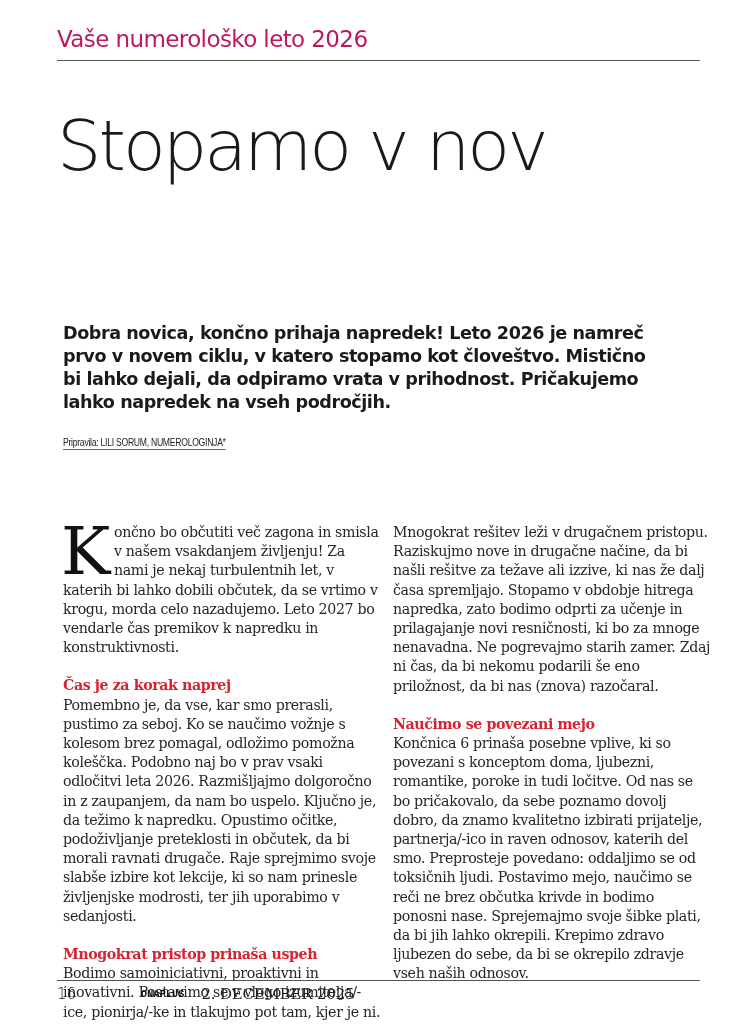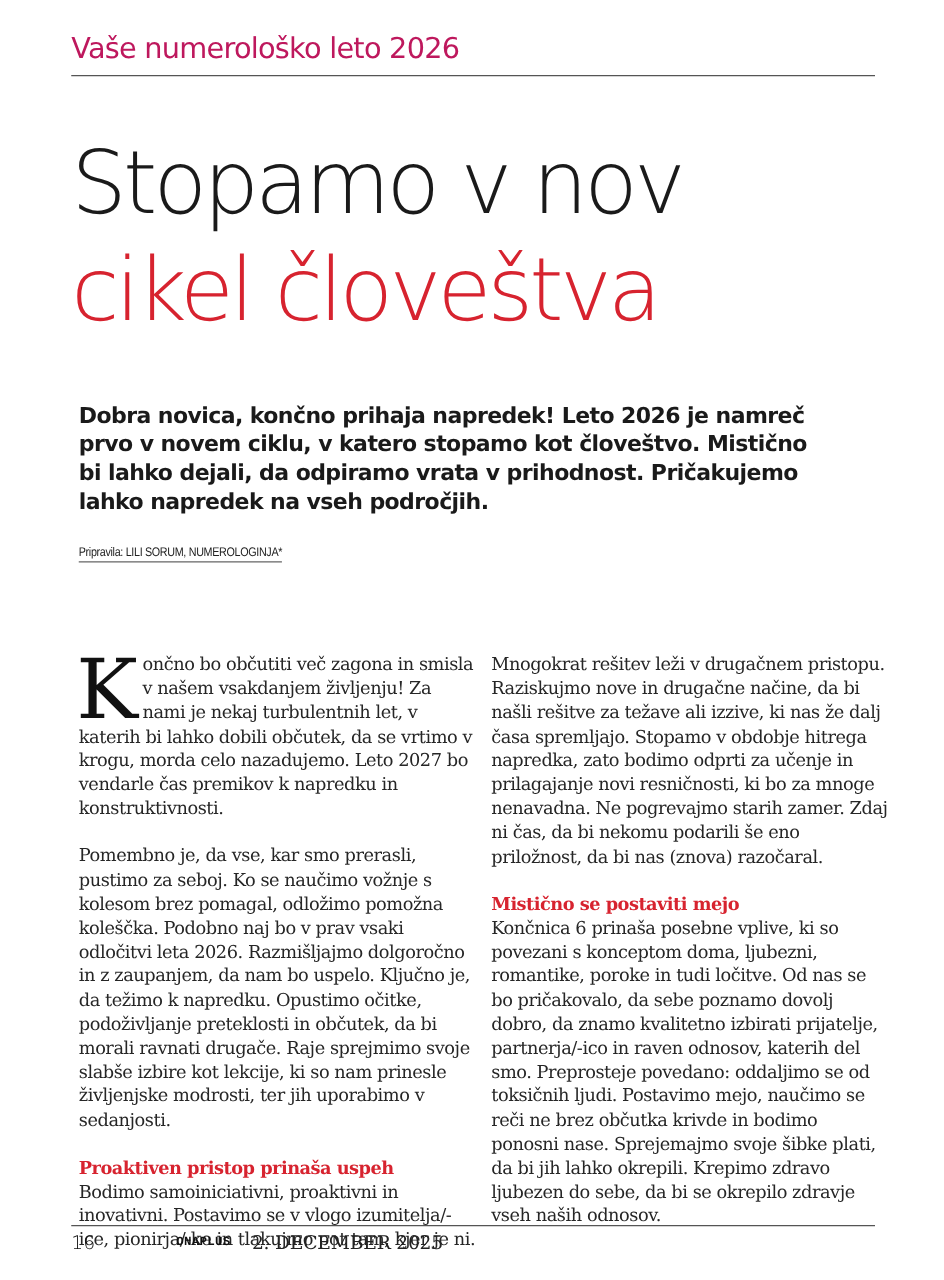--- a/index.html
+++ b/index.html
@@ -52,40 +52,40 @@
     .date { font-family: "DejaVu Serif", serif; font-size: 15px; color: #222; letter-spacing: -0.2px; }
   </style>
 </head>
 <body>
 
 <div class="section-header">Vaše numerološko leto 2026</div>
 <div class="header-rule"></div>
 
 <h1 class="title">
   <span class="l1">Stopamo v nov</span>
-  <span class="l2">cikel človeštva</span>
 </h1>
 
 <p class="lead">Dobra novica, končno prihaja napredek! Leto 2026 je namreč prvo v novem ciklu, v katero stopamo kot človeštvo. Mistično bi lahko dejali, da odpiramo vrata v prihodnost. Pričakujemo lahko napredek na vseh področjih.</p>
 
 <div class="byline">Pripravila: LILI SORUM, NUMEROLOGINJA*</div>
 
 <div class="col left">
   <p><span class="dropcap">K</span><span>ončno bo občutiti več zagona in smisla v našem vsakdanjem življenju! Za nami je nekaj turbulentnih let, v katerih bi lahko dobili občutek, da se vrtimo v krogu, morda celo nazadujemo. Leto 2027 bo vendarle čas premikov k napredku in konstruktivnosti.</span></p>
   <div class="gap"></div>
+  <h3>Čas je za korak naprej</h3>
   <p>Pomembno je, da vse, kar smo prerasli, pustimo za seboj. Ko se naučimo vožnje s kolesom brez pomagal, odložimo pomožna koleščka. Podobno naj bo v prav vsaki odločitvi leta 2026. Razmišljajmo dolgoročno in z zaupanjem, da nam bo uspelo. Ključno je, da težimo k napredku. Opustimo očitke, podoživljanje preteklosti in občutek, da bi morali ravnati drugače. Raje sprejmimo svoje slabše izbire kot lekcije, ki so nam prinesle življenjske modrosti, ter jih uporabimo v sedanjosti.</p>
   <div class="gap"></div>
-  <h3>Proaktiven pristop prinaša uspeh</h3>
+  <h3>Mnogokrat pristop prinaša uspeh</h3>
   <p>Bodimo samoiniciativni, proaktivni in inovativni. Postavimo se v vlogo izumitelja/-ice, pionirja/-ke in tlakujmo pot tam, kjer je ni.</p>
 </div>
 
 <div class="col right">
   <p>Mnogokrat rešitev leži v drugačnem pristopu. Raziskujmo nove in drugačne načine, da bi našli rešitve za težave ali izzive, ki nas že dalj časa spremljajo. Stopamo v obdobje hitrega napredka, zato bodimo odprti za učenje in prilagajanje novi resničnosti, ki bo za mnoge nenavadna. Ne pogrevajmo starih zamer. Zdaj ni čas, da bi nekomu podarili še eno priložnost, da bi nas (znova) razočaral.</p>
   <div class="gap"></div>
-  <h3>Mistično se postaviti mejo</h3>
+  <h3>Naučimo se povezani mejo</h3>
   <p>Končnica 6 prinaša posebne vplive, ki so povezani s konceptom doma, ljubezni, romantike, poroke in tudi ločitve. Od nas se bo pričakovalo, da sebe poznamo dovolj dobro, da znamo kvalitetno izbirati prijatelje, partnerja/-ico in raven odnosov, katerih del smo. Preprosteje povedano: oddaljimo se od toksičnih ljudi. Postavimo mejo, naučimo se reči ne brez občutka krivde in bodimo ponosni nase. Sprejemajmo svoje šibke plati, da bi jih lahko okrepili. Krepimo zdravo ljubezen do sebe, da bi se okrepilo zdravje vseh naših odnosov.</p>
 </div>
 
 <div class="footer-rule"></div>
 <div class="footer">
   <span class="page-num">16</span>
   <span class="brand">ONAPLUS</span>
   <span class="date">2. DECEMBER 2025</span>
 </div>
 

